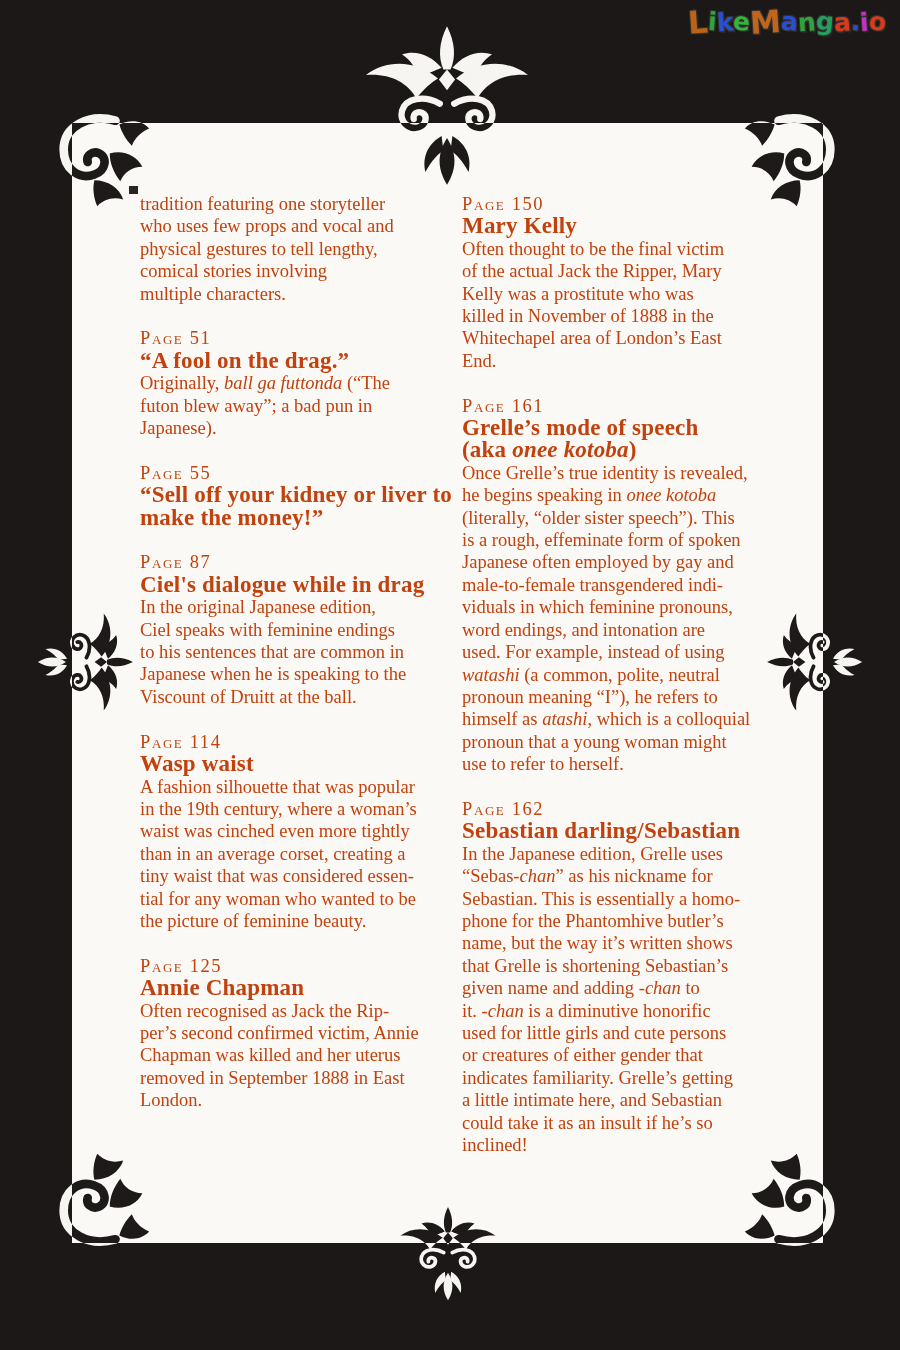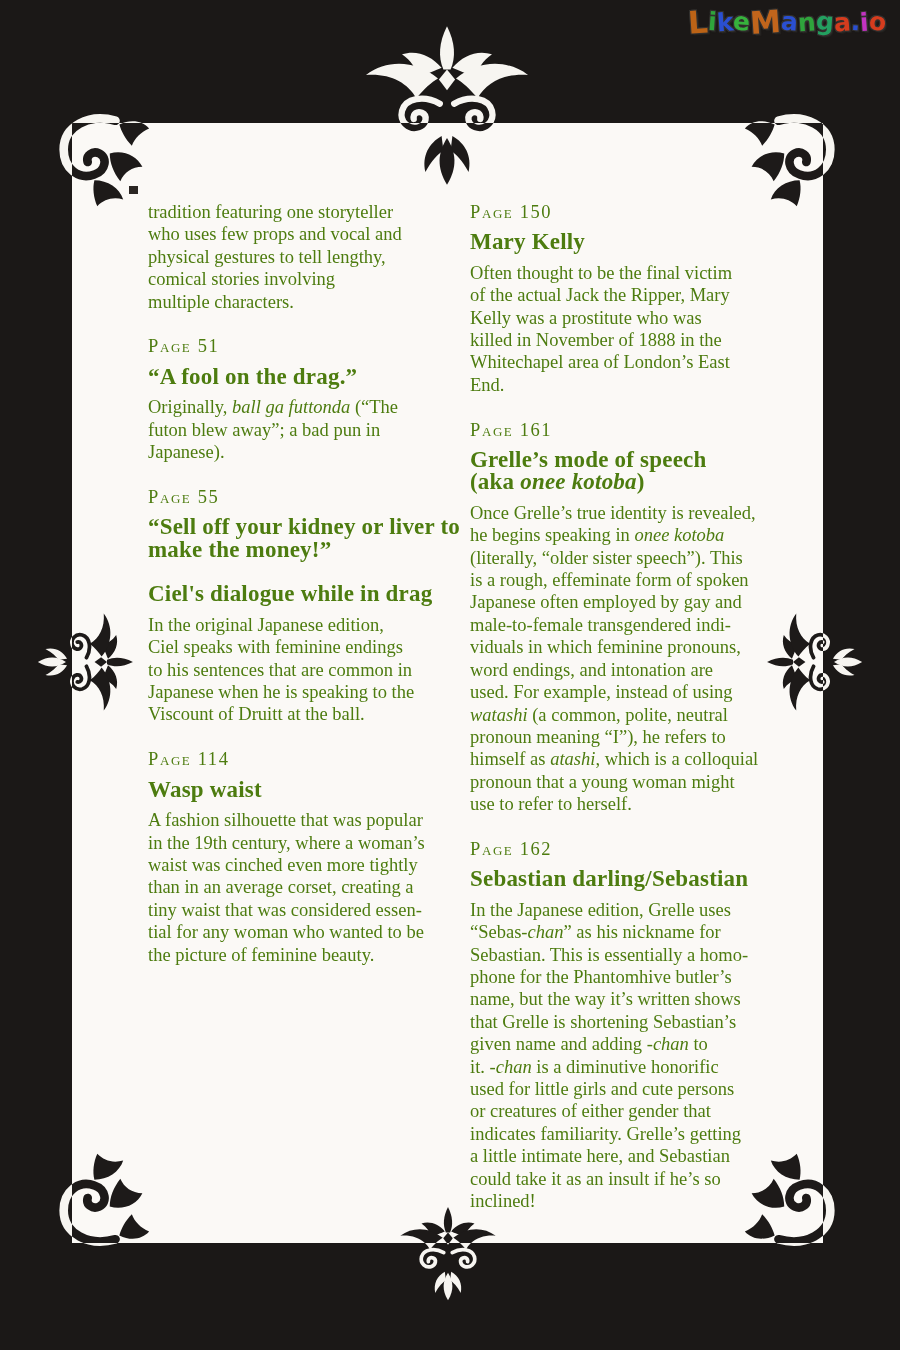--- a/index.html
+++ b/index.html
@@ -14,21 +14,21 @@
     position:absolute;left:72px;top:123px;width:751px;height:1120px;
     background:#fbf9f6;overflow:hidden;
   }
   .inner-orn{position:absolute;left:0;top:0;width:100%;height:100%;z-index:1;}
   .text-columns{position:absolute;left:0;top:0;width:100%;height:100%;z-index:2;}
   .column{position:absolute;top:70px;}
   .col-left{left:68px;width:305px;}
   .col-right{left:390px;width:330px;}
   .note-section{margin:0 0 22.4px 0;}
   .page-label,.note-title,.note-body{
-    margin:8px;color:#4d7c0f;font-size:18.5px;line-height:22.4px;white-space:nowrap;
+    margin:0;color:#c2410c;font-size:18.5px;line-height:22.4px;white-space:nowrap;
   }
   .page-label{font-variant:small-caps;letter-spacing:1.6px;}
   .note-title{font-weight:bold;font-size:23px;letter-spacing:.2px;}
   .scan-speck{position:absolute;left:57px;top:63px;width:9px;height:8px;background:#2b2623;z-index:3;}
   .watermark{
     position:absolute;top:1px;right:14px;height:40px;z-index:5;
     display:flex;align-items:flex-end;
     font-family:"DejaVu Sans",sans-serif;font-weight:bold;
   }
   .wm-letter{
@@ -134,27 +134,33 @@
           <section class="note-section">
             <div class="page-label">Page 51</div>
             <h3 class="note-title">“A fool on the drag.”</h3>
             <p class="note-body">Originally, <i>ball ga futtonda</i> (“The<br>futon blew away”; a bad pun in<br>Japanese).</p>
           </section>
           <section class="note-section">
             <div class="page-label">Page 55</div>
             <h3 class="note-title">“Sell off your kidney or liver to<br>make the money!”</h3>
           </section>
           <section class="note-section">
+            <div class="page-label">Page 87</div>
             <h3 class="note-title">Ciel's dialogue while in drag</h3>
             <p class="note-body">In the original Japanese edition,<br>Ciel speaks with feminine endings<br>to his sentences that are common in<br>Japanese when he is speaking to the<br>Viscount of Druitt at the ball.</p>
           </section>
           <section class="note-section">
             <div class="page-label">Page 114</div>
             <h3 class="note-title">Wasp waist</h3>
             <p class="note-body">A fashion silhouette that was popular<br>in the 19th century, where a woman’s<br>waist was cinched even more tightly<br>than in an average corset, creating a<br>tiny waist that was considered essen-<br>tial for any woman who wanted to be<br>the picture of feminine beauty.</p>
+          </section>
+          <section class="note-section">
+            <div class="page-label">Page 125</div>
+            <h3 class="note-title">Annie Chapman</h3>
+            <p class="note-body">Often recognised as Jack the Rip-<br>per’s second confirmed victim, Annie<br>Chapman was killed and her uterus<br>removed in September 1888 in East<br>London.</p>
           </section>
         </div>
         <div class="column col-right">
           <section class="note-section">
             <div class="page-label">Page 150</div>
             <h3 class="note-title">Mary Kelly</h3>
             <p class="note-body">Often thought to be the final victim<br>of the actual Jack the Ripper, Mary<br>Kelly was a prostitute who was<br>killed in November of 1888 in the<br>Whitechapel area of London’s East<br>End.</p>
           </section>
           <section class="note-section">
             <div class="page-label">Page 161</div>

